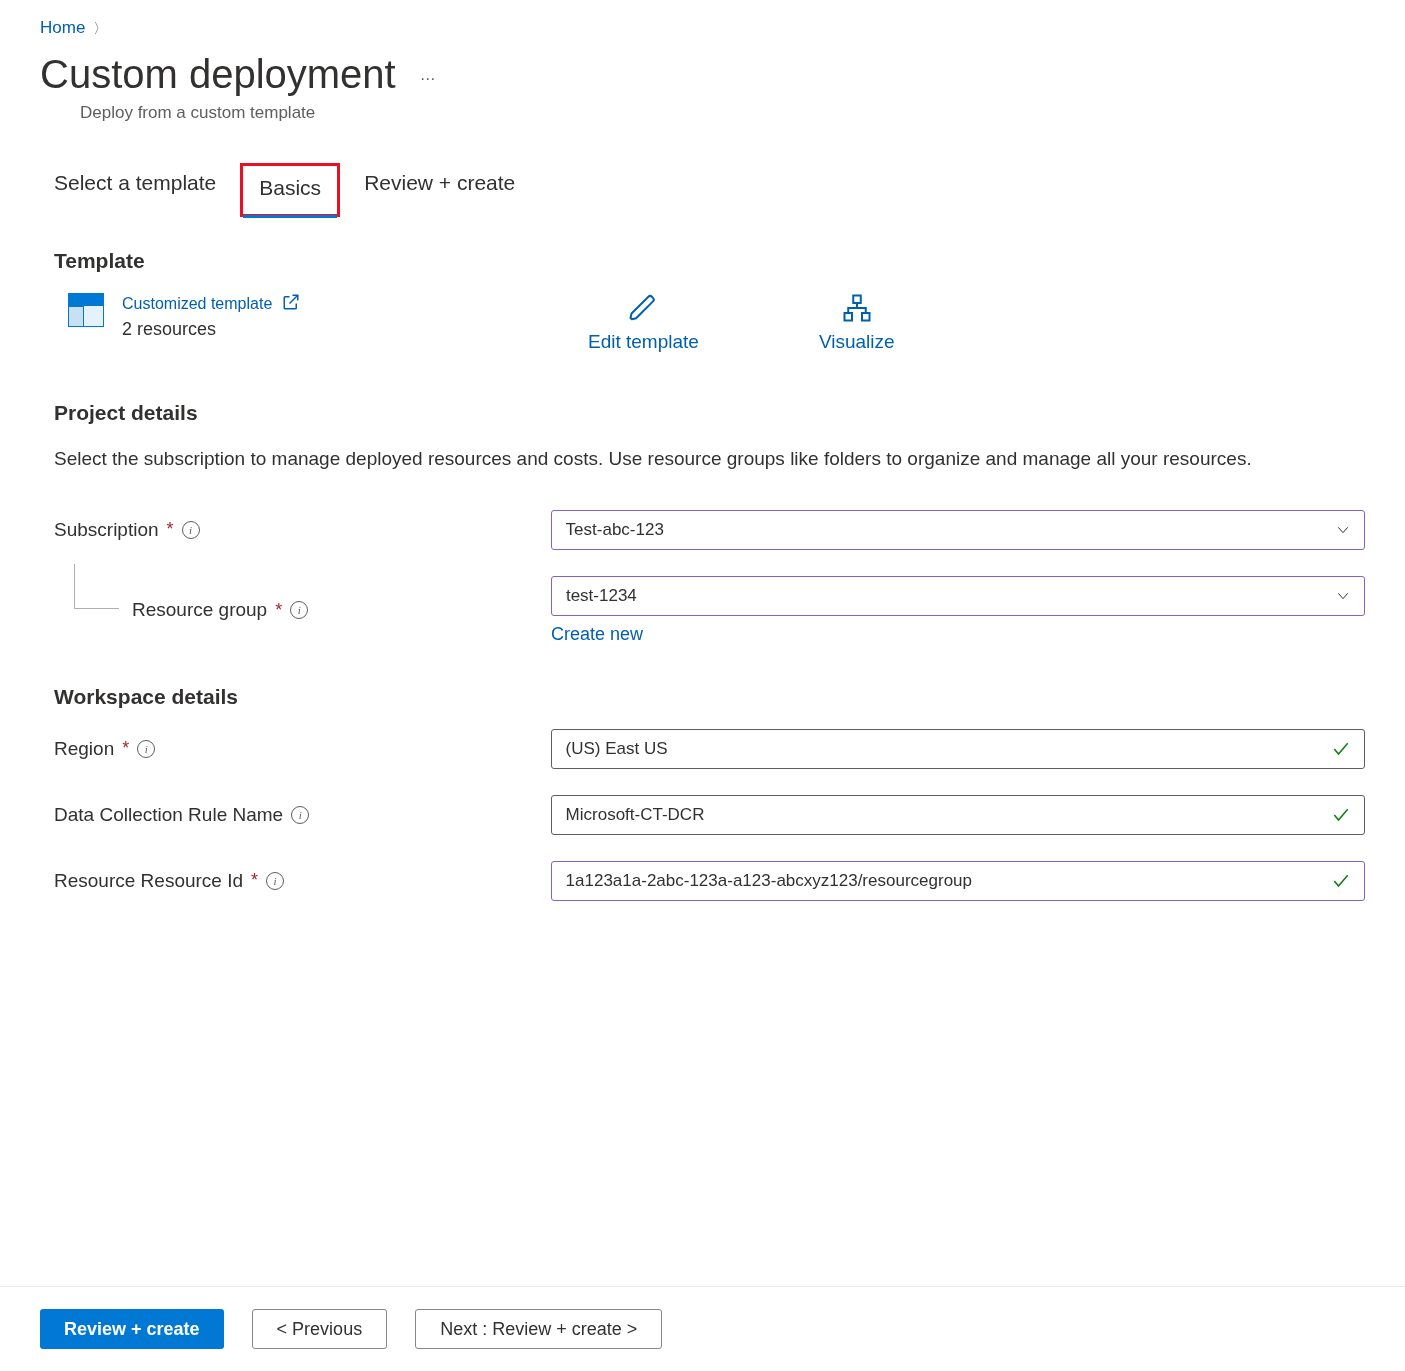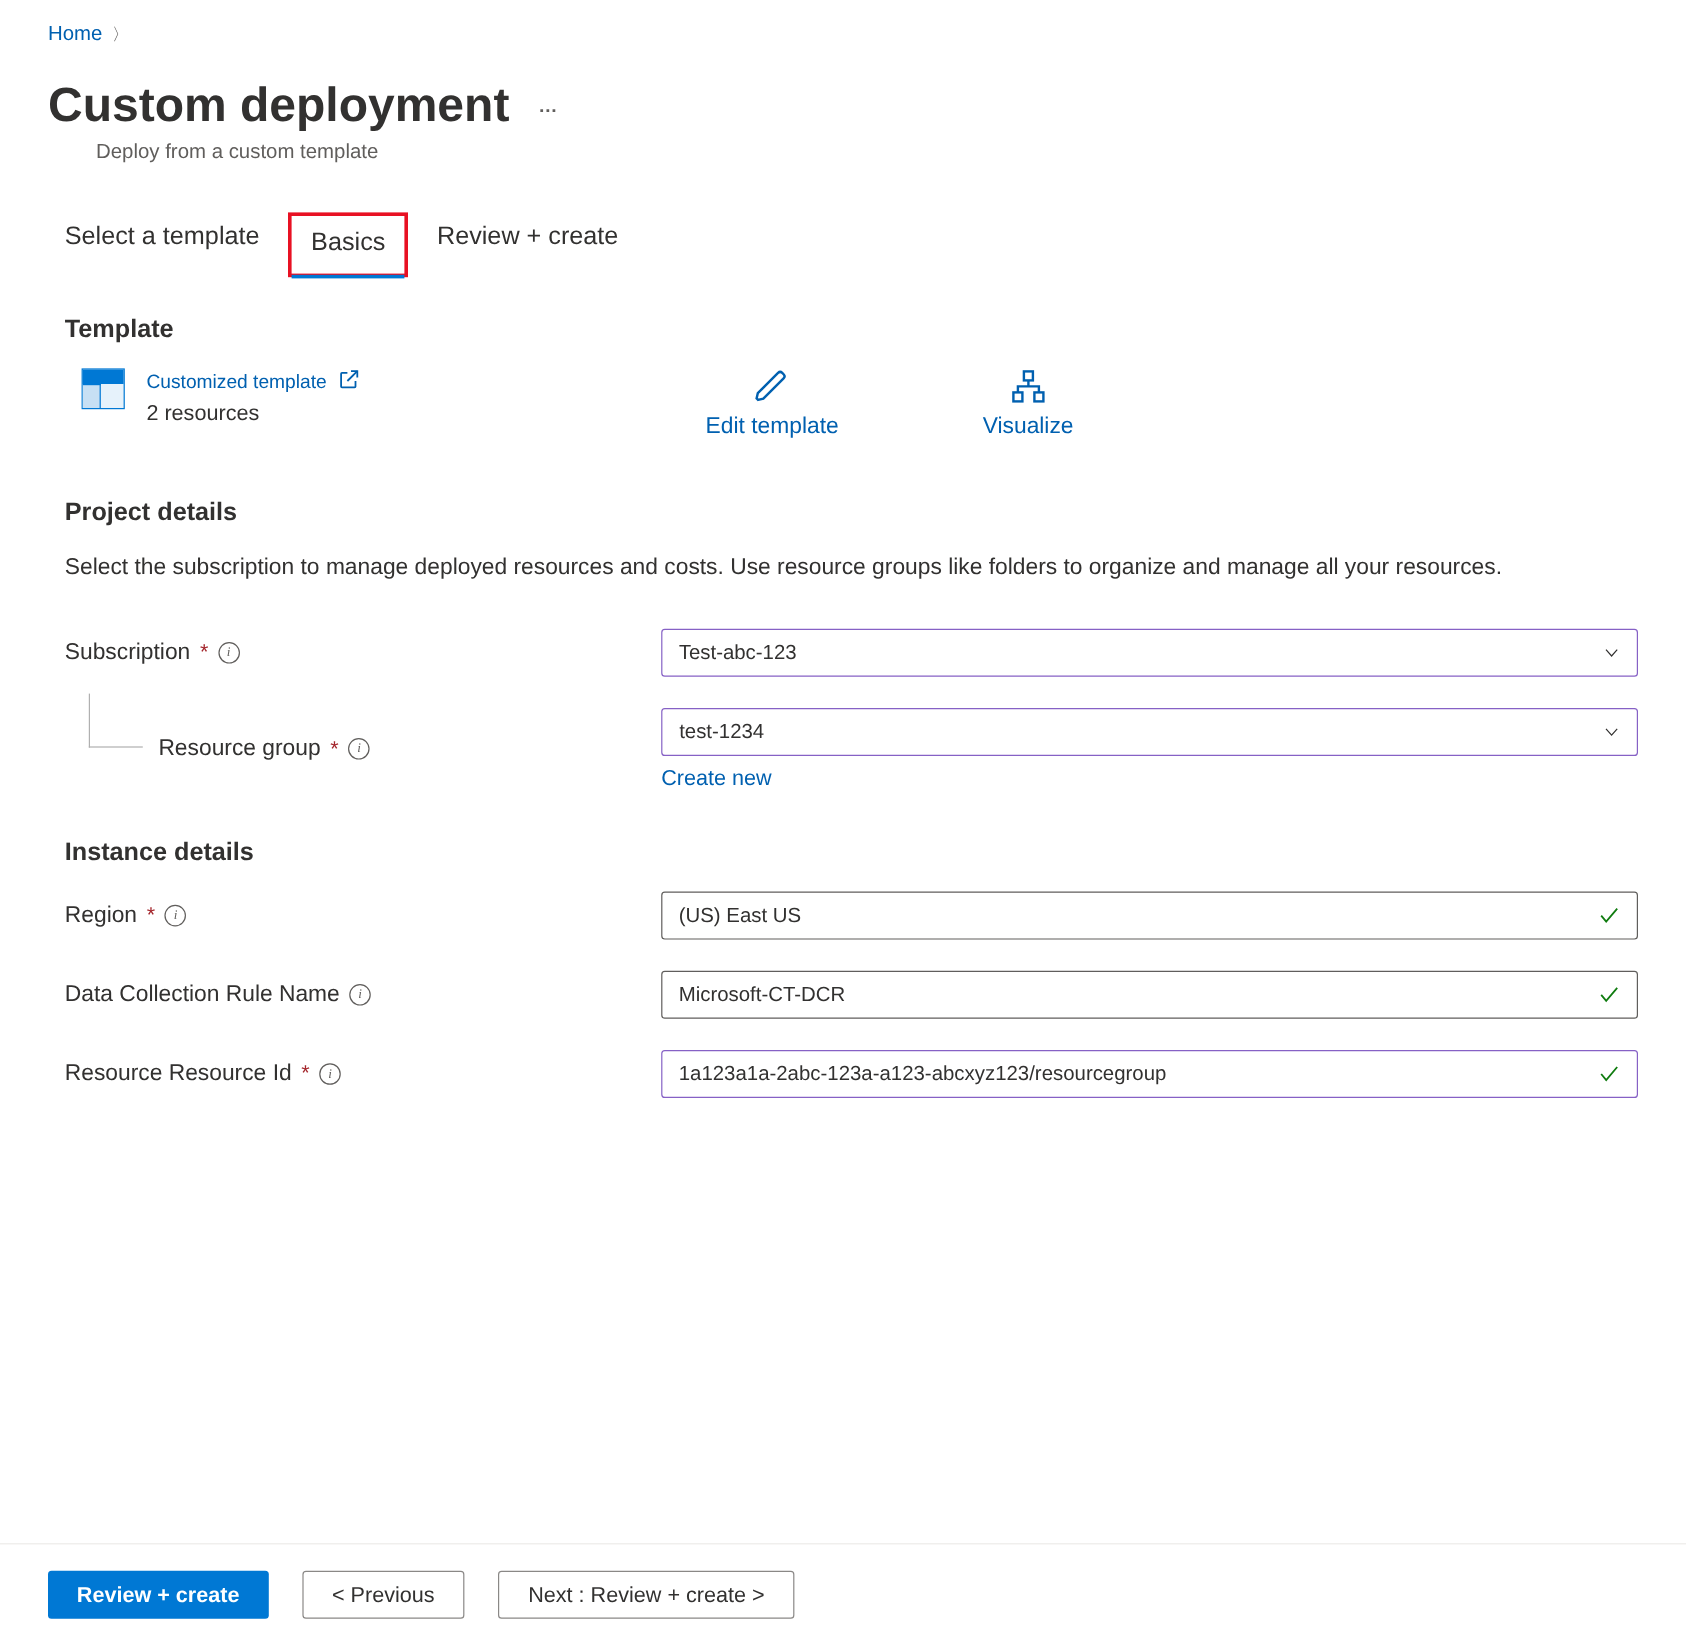--- a/index.html
+++ b/index.html
@@ -14,28 +14,28 @@
     min-height: 1371px;
   }
   .content {
     flex: 1;
     padding: 18px 40px 0 40px;
   }
   .breadcrumb {
     display: flex;
     align-items: flex-end;
     gap: 8px;
-    margin-bottom: 28px;
+    margin-bottom: 14px;
     font-size: 17px;
   }
   .breadcrumb a { color: #0060b0; text-decoration: none; }
   .breadcrumb .chev { color: #605e5c; font-size: 14px; }
   .page-title {
     font-size: 40px;
-    font-weight: 700;
+    font-weight: 400;
     color: #323130;
     display: flex;
     align-items: center;
     gap: 24px;
   }
   .page-title .more { font-size: 16px; color: #605e5c; letter-spacing: 2px; cursor: pointer; }
   .page-subtitle {
     font-size: 17px;
     color: #605e5c;
     margin-top: 6px;
@@ -340,21 +340,21 @@
         <svg width="16" height="16" viewBox="0 0 24 24" fill="none" stroke="#323130" stroke-width="1.5">
             <path d="M5 8l7 8 7-8"></path>
           </svg>
       </span>
       <span class="link-below">Create new</span>
     </div>
   </div>
 
   <div style="height:34px"></div>
 
-  <div class="section-heading">Instance details</div>
+  <div class="section-heading">Workspace details</div>
 
   <div class="form-row">
     <div class="form-label">
       <span>Region</span>
       <span class="required">*</span>
       <span class="info-icon">i</span>
     </div>
     <div class="form-control">
       <input class="form-select" readonly="" value="(US) East US" style="">
       <span class="checkmark">

